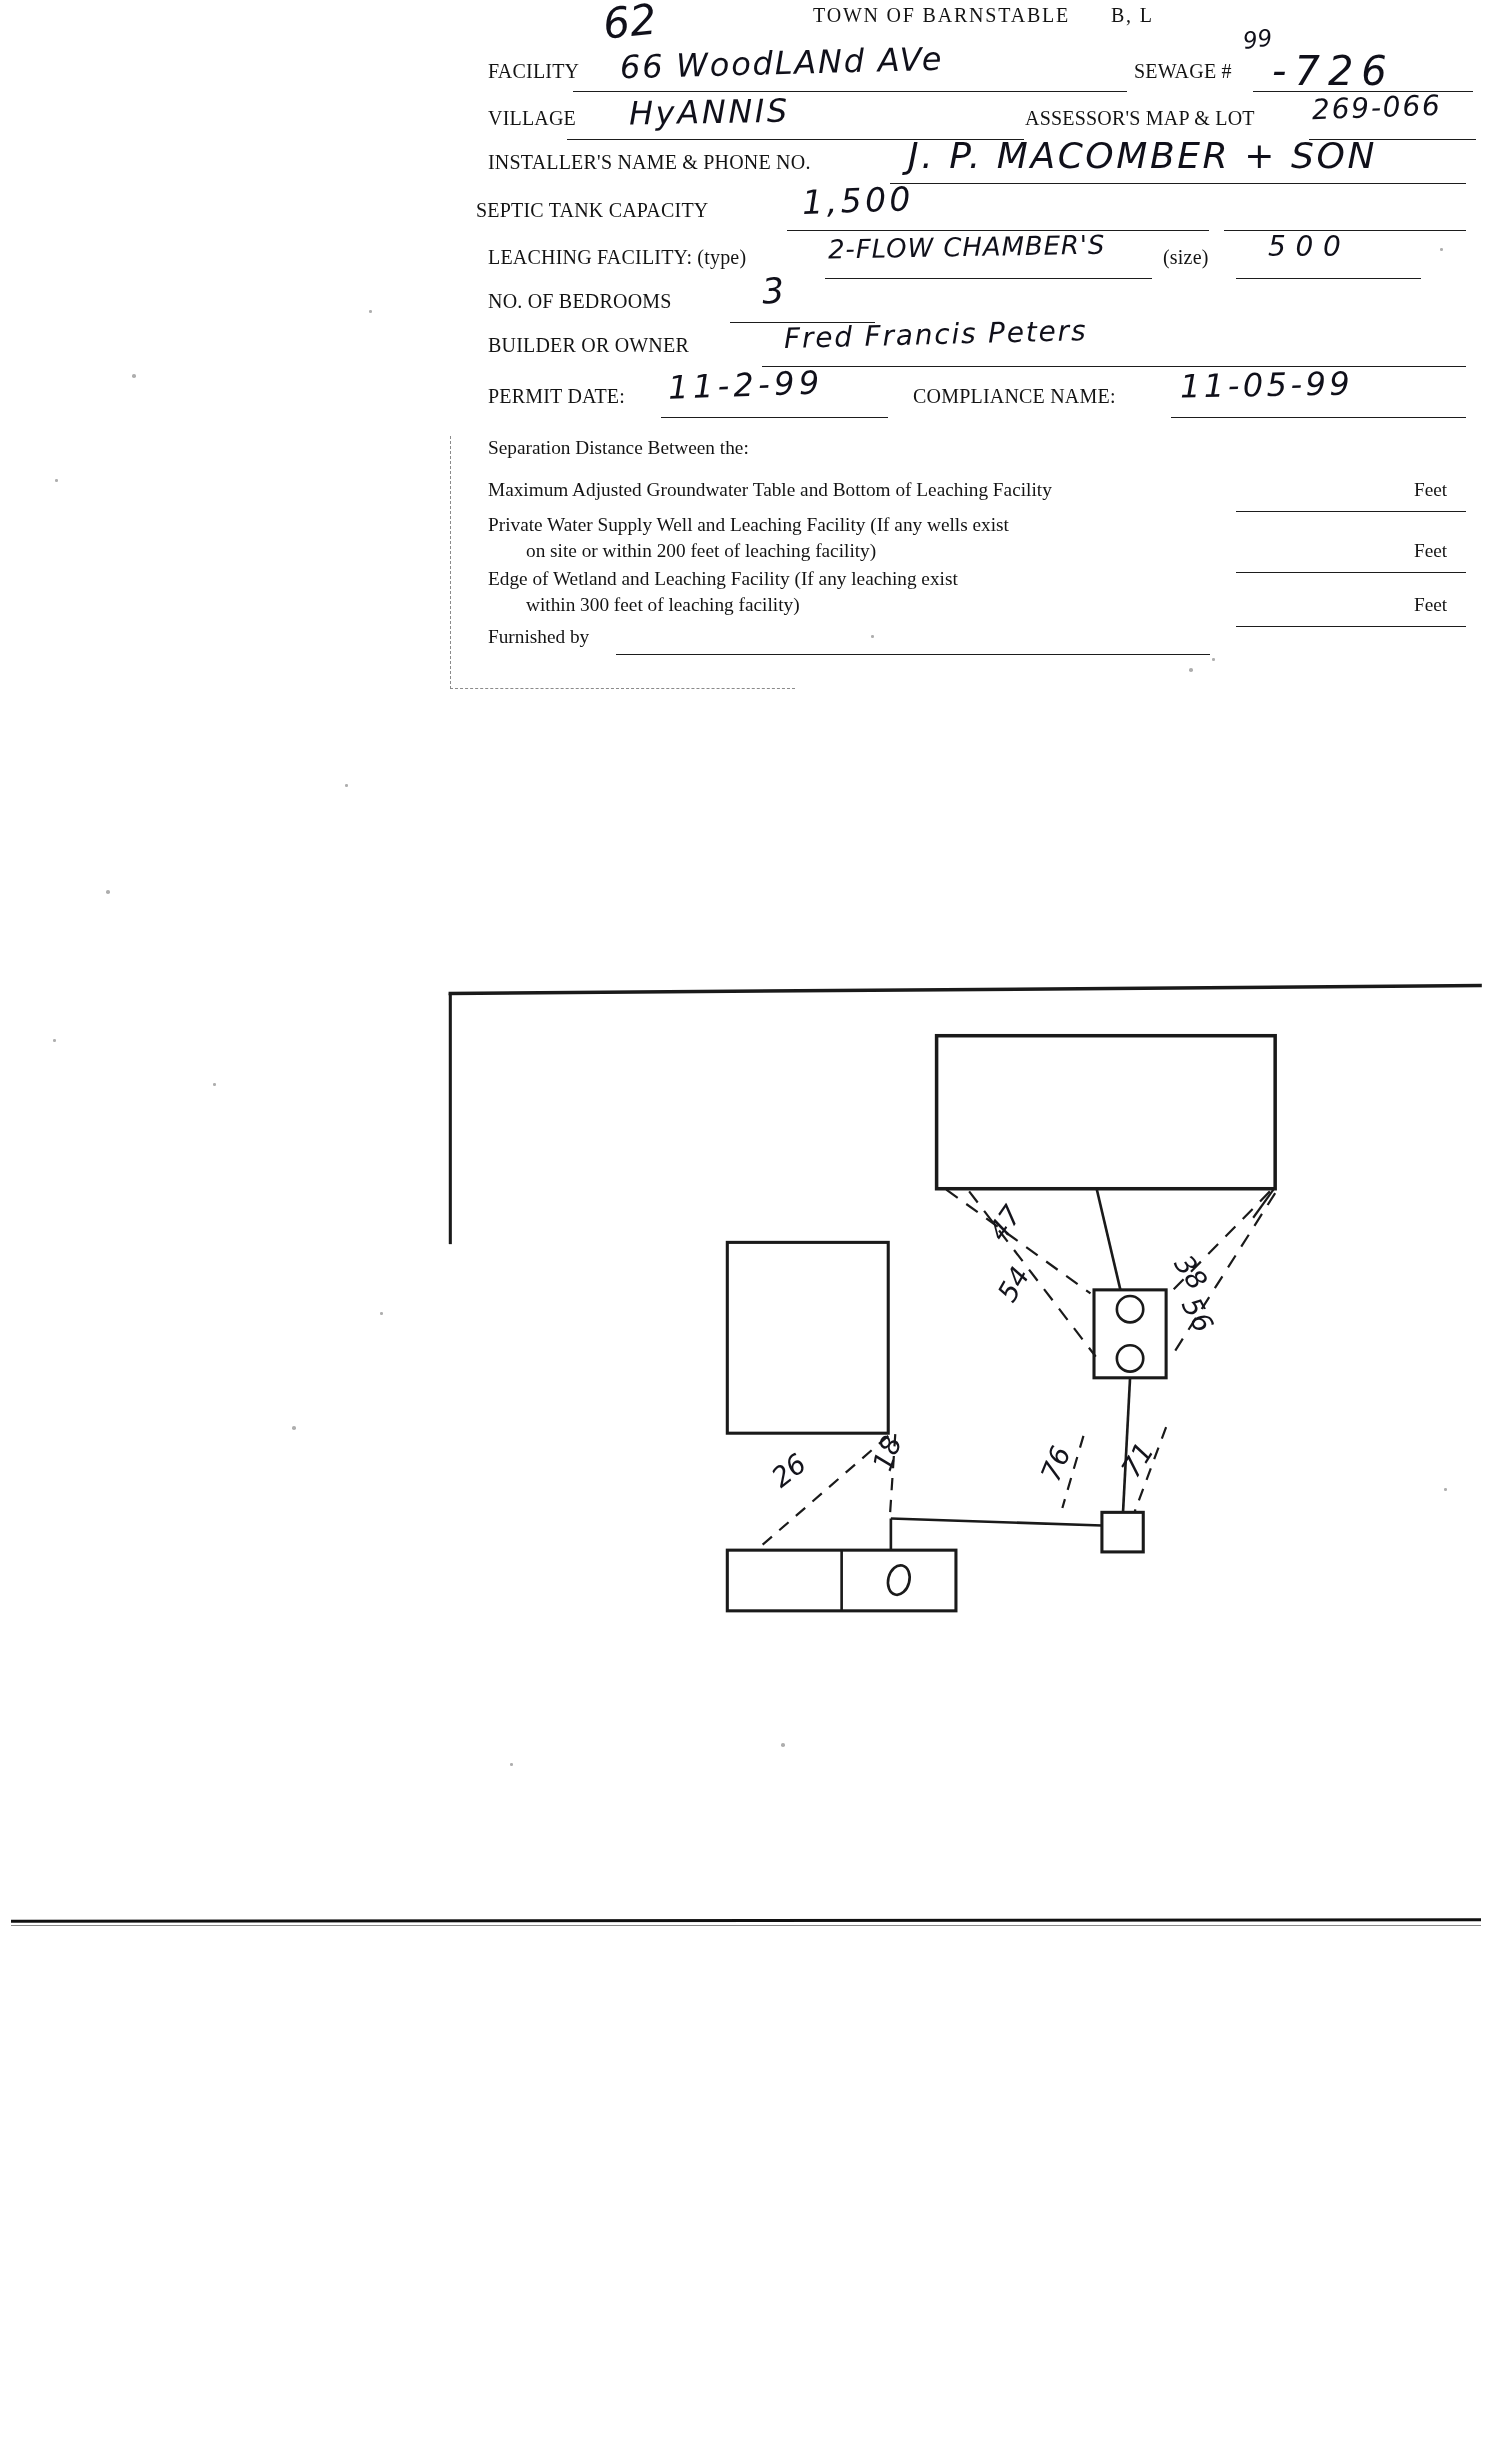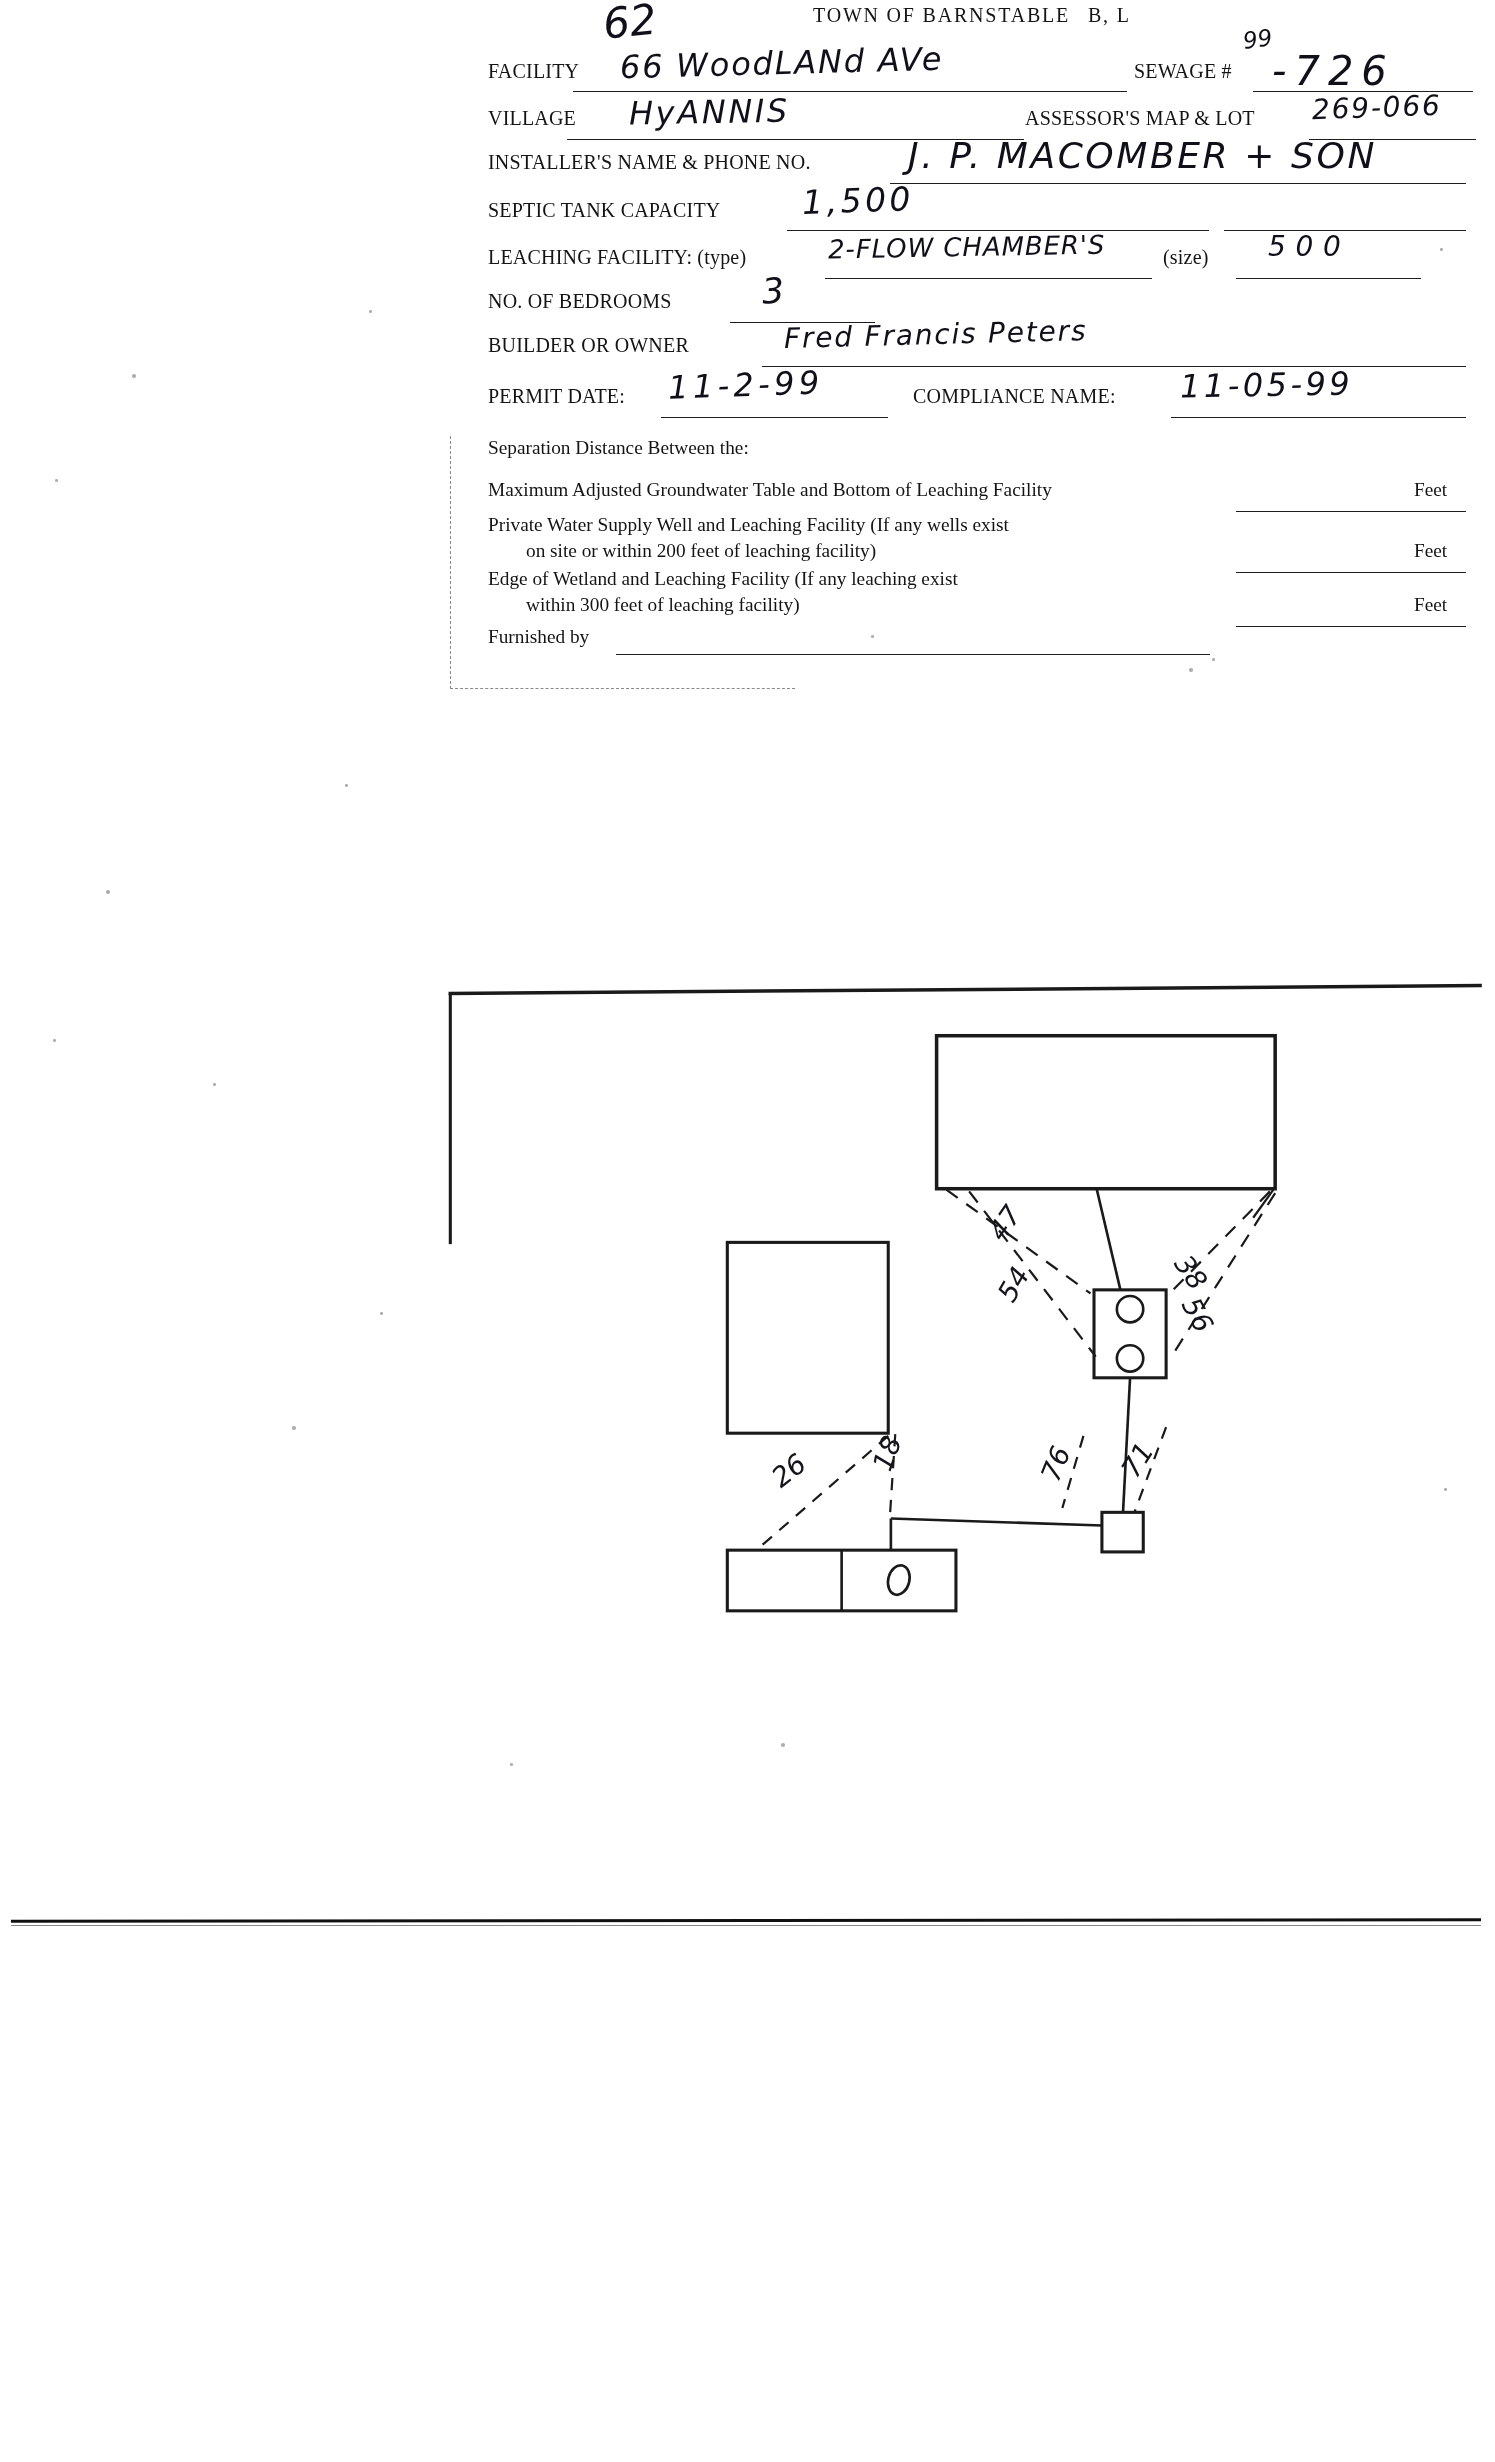--- a/index.html
+++ b/index.html
@@ -18,21 +18,21 @@
   .hwsvg{font-family:"DejaVu Sans",sans-serif;font-style:italic;font-size:31px;fill:#14141c}
   svg line,svg rect,svg circle,svg ellipse,svg path{stroke:#1a1a1a;fill:none}
 </style>
 </head>
 <body>
 
 <div class="page">
 
   <div class="abs lbl" style="left:813px;top:3.5px;letter-spacing:1.8px">
     <span>TOWN OF BARNSTABLE</span>
-    <span style="margin-left:11px">B, L</span>
+    <span style="margin-left:34px">B, L</span>
   </div>
   <span class="abs hw" style="left:603px;top:-3.5px;font-size:42px;transform:rotate(-6deg)">62</span>
 
   <span class="abs lbl" style="left:488px;top:60px">FACILITY</span>
   <span class="abs hw" style="left:620px;top:44px;font-size:32px;transform:rotate(-1.5deg);letter-spacing:1.8px">66 WoodLANd AVe</span>
   <div class="ul" style="left:573px;top:91px;width:554px"></div>
   <span class="abs lbl" style="left:1134px;top:60px">SEWAGE #</span>
   <span class="abs hw" style="left:1243px;top:26px;font-size:23px;transform:rotate(-8deg)">99</span>
   <span class="abs hw" style="left:1272px;top:48px;font-size:40px;letter-spacing:8px">-726</span>
   <div class="ul" style="left:1253px;top:91px;width:220px"></div>
@@ -41,21 +41,21 @@
   <span class="abs hw" style="left:629px;top:93px;font-size:32px;transform:rotate(-1deg);letter-spacing:2.6px">HyANNIS</span>
   <div class="ul" style="left:567px;top:139px;width:457px"></div>
   <span class="abs lbl" style="left:1025px;top:107px">ASSESSOR'S MAP &amp; LOT</span>
   <span class="abs hw" style="left:1312px;top:91px;font-size:28px;transform:rotate(-2deg);letter-spacing:1.8px">269-066</span>
   <div class="ul" style="left:1309px;top:139px;width:167px"></div>
 
   <span class="abs lbl" style="left:488px;top:151px">INSTALLER'S NAME &amp; PHONE NO.</span>
   <span class="abs hw" style="left:908px;top:135px;font-size:36px;letter-spacing:2.6px">J. P. MACOMBER + SON</span>
   <div class="ul" style="left:890px;top:183px;width:576px"></div>
 
-  <span class="abs lbl" style="left:488px;top:199px">SEPTIC TANK CAPACITY</span>
+  <span class="abs lbl" style="left:476px;top:199px">SEPTIC TANK CAPACITY</span>
   <span class="abs hw" style="left:802px;top:181px;font-size:33px;transform:rotate(-2deg);letter-spacing:3.5px">1,500</span>
   <div class="ul" style="left:787px;top:230px;width:422px"></div>
   <div class="ul" style="left:1224px;top:230px;width:242px"></div>
 
   <span class="abs lbl" style="left:488px;top:246px">LEACHING FACILITY: (type)</span>
   <span class="abs hw" style="left:828px;top:232px;font-size:26px;transform:rotate(-1deg);letter-spacing:0.9px">2-FLOW CHAMBER'S</span>
   <div class="ul" style="left:825px;top:278px;width:327px"></div>
   <span class="abs lbl" style="left:1163px;top:246px">(size)</span>
   <span class="abs hw" style="left:1268px;top:230px;font-size:28px;letter-spacing:9.7px">500</span>
   <div class="ul" style="left:1236px;top:278px;width:185px"></div>

